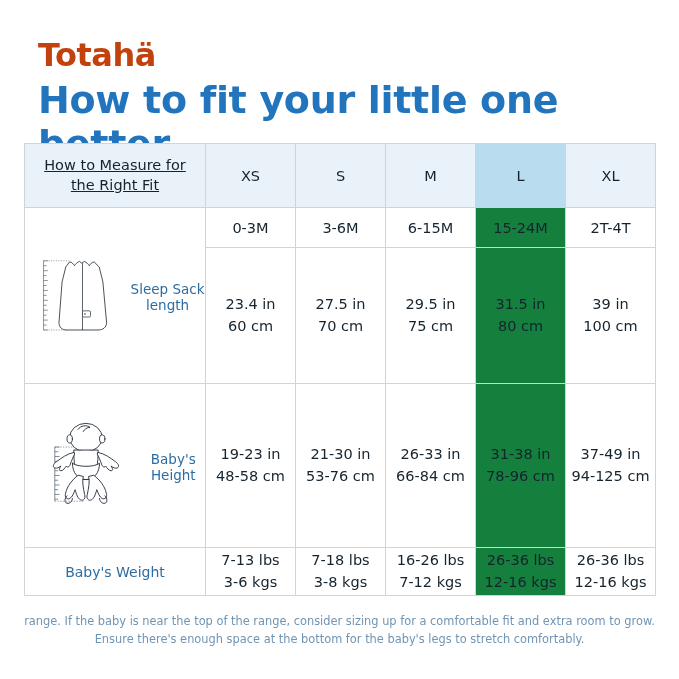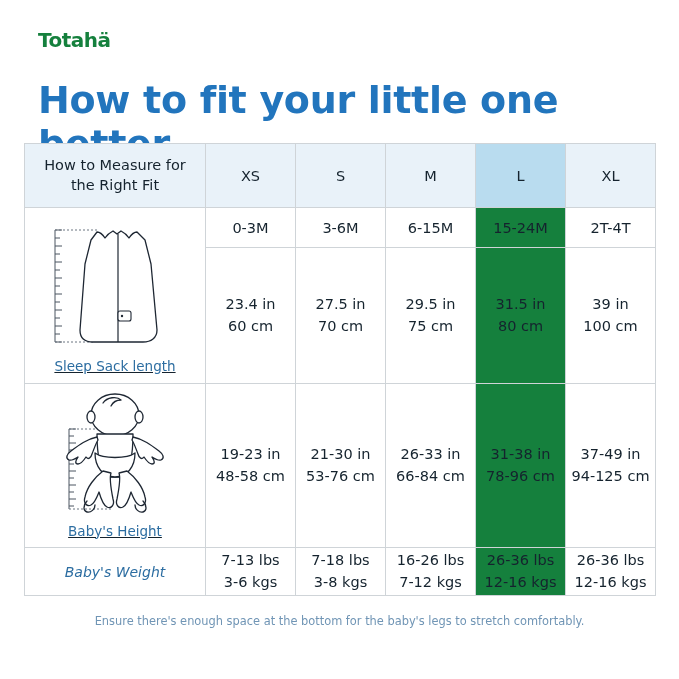--- a/index.html
+++ b/index.html
@@ -7,23 +7,23 @@
     width:679px;height:679px;
     background:#ffffff;
     font-family:"Liberation Sans","DejaVu Sans",sans-serif;
     -webkit-font-smoothing:antialiased;
     overflow:hidden;
   }
   .page{position:relative;width:679px;height:679px;box-sizing:border-box;}
 
   
   .brand{
-    position:absolute;left:38px;top:28px;
-    font-size:20px;font-weight:700;letter-spacing:-0.5px;
-    color:#15803d;
+    position:absolute;left:38px;top:36px;
+    font-size:32px;font-weight:700;letter-spacing:-0.5px;
+    color:#c2410c;
     font-family:"DejaVu Sans",sans-serif;
   }
 
   
   .headline{
     position:absolute;left:38px;top:78px;
     font-size:38px;font-weight:700;letter-spacing:-0.3px;
     color:#2275bd;
     font-family:"DejaVu Sans",sans-serif;
   }
@@ -51,45 +51,45 @@
     background:#e9f2f9;
     height:63px;
     font-weight:400;
     font-size:17px;
     color:#15232e;
   }
   thead th.lbl{
     font-size:14.5px;
     line-height:1.35;
     padding:0 12px;
+    text-decoration:underline;
   }
   thead th.hl{background:#b9dcef;}
 
   tr.age-row td{height:39px;font-size:14.5px;margin-top:36px;}
   tr.len-row td{height:135px;}
   tr.hgt-row td{height:163px;}
   tr.wgt-row td{height:47px;}
 
   td.hl{background:#15803d;}
   td.measure{
     background:#ffffff;
     padding:4px 0 6px 0;
   }
   .val{line-height:1.45;}
   .row-label{
     color:#2c6da1;
     font-size:14px;
-    font-style:italic;
   }
   .fig-cap{
     color:#2c6da1;
     font-size:13.5px;
     margin-top:2px;
   }
-  .fig-box{display:flex;flex-direction:column;justify-content:center;text-decoration:underline;}
+  .fig-box{display:flex;flex-direction:row;align-items:center;justify-content:center;}
 
   
   .footer{
     position:absolute;left:22px;top:612px;width:635px;
     text-align:center;
     font-size:11.4px;
     line-height:1.62;
     color:#7095b5;
     font-family:"DejaVu Sans",sans-serif;
   }
@@ -295,16 +295,17 @@
             <div class="val">26-36 lbs</div>
             <div class="val">12-16 kgs</div>
           </td>
         </tr>
 
       </tbody>
     </table>
   </div>
 
   <div class="footer">
+    <div>range. If the baby is near the top of the range, consider sizing up for a comfortable fit and extra room to grow.</div>
     <div>Ensure there's enough space at the bottom for the baby's legs to stretch comfortably.</div>
   </div>
 
 </div>
 
 </body></html>

